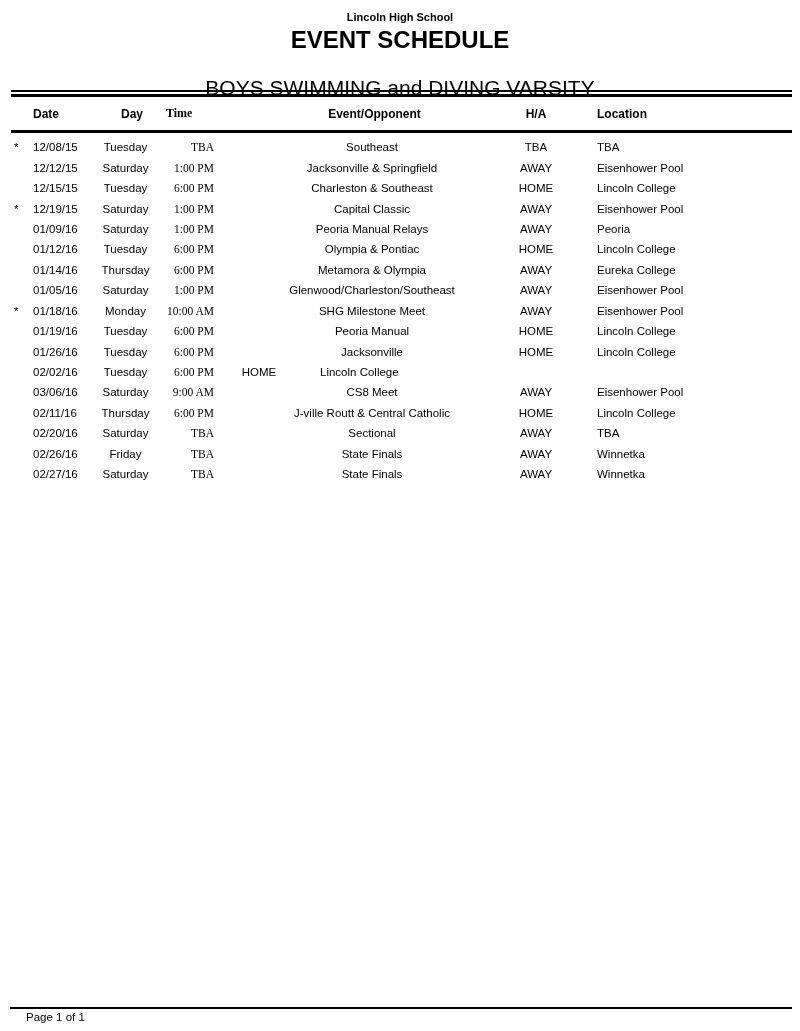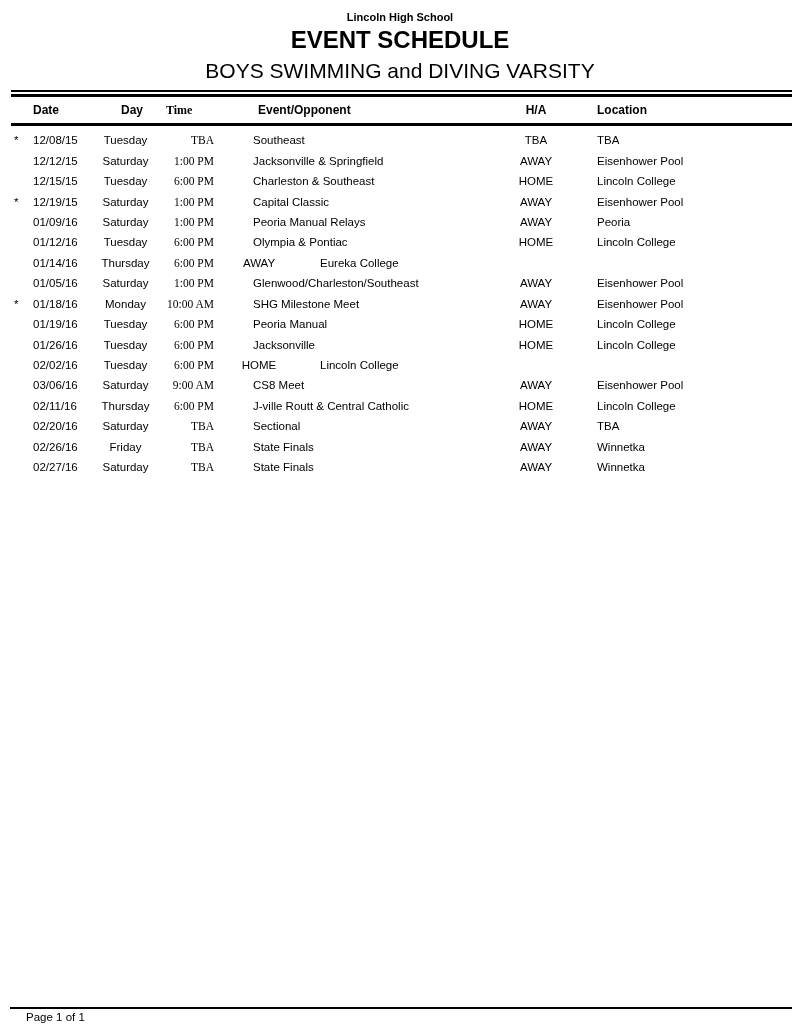--- a/index.html
+++ b/index.html
@@ -11,49 +11,49 @@
     color: #000000;
     overflow: hidden;
   }
   .doc-header {
     position: absolute;
     top: 6px; left: 0; width: 800px;
     text-align: center;
   }
   .school-name   { font-size: 11px; font-weight: bold; line-height: 22px; }
   .event-title   { font-size: 24px; font-weight: bold; line-height: 23px; }
-  .team-subtitle { font-size: 21px; font-weight: normal; line-height: 26px; margin-top: 7px; }
+  .team-subtitle { font-size: 21px; font-weight: normal; line-height: 26px; margin-top: 24px; }
 
   .schedule-table {
     position: absolute;
     top: 90px; left: 11px; width: 781px;
   }
   .rule-thin  { height: 2px; background: #000; }
   .rule-gap   { height: 2px; }
   .rule-thick { height: 3px; background: #000; }
 
   .hdr-row {
-    height: 26px;
+    height: 33px;
     display: flex;
     align-items: center;
     font-size: 12px;
     font-weight: bold;
   }
   .data-rows { padding-top: 4px; }
   .data-row {
     height: 20.45px;
     display: flex;
     align-items: center;
     font-size: 11.5px;
   }
   .c-star { width: 22px;  padding-left: 3px; }
   .c-date { width: 62px; }
   .c-day  { width: 61px; text-align: center; }
   .c-time { width: 58px;  text-align: right; font-family: Liberation Serif, serif; }
-  .c-evt  { width: 277px; padding-left: 39px; white-space: nowrap; overflow: hidden; }
+  .c-evt  { width: 277px; padding-left: 39px; white-space: nowrap; overflow: hidden; text-align: center; }
   .c-ha   { width: 90px;  text-align: center; }
   .c-loc  { width: 211px; padding-left: 16px; white-space: nowrap; overflow: hidden; }
 
   .hdr-row .c-day  { text-align: right; padding-right: 13px; }
   .hdr-row .c-time { text-align: left;  padding-left: 10px; }
   .hdr-row .c-evt  { padding-left: 44px; }
 
   .page-footer-rule {
     position: absolute;
     top: 1007px; left: 10px; width: 782px; height: 2px;
@@ -150,20 +150,21 @@
     <div class="c-evt">Olympia &amp; Pontiac</div>
     <div class="c-ha">HOME</div>
     <div class="c-loc">Lincoln College</div>
   </div>
 
   <div class="data-row">
     <div class="c-star"></div>
     <div class="c-date">01/14/16</div>
     <div class="c-day">Thursday</div>
     <div class="c-time">6:00 PM</div>
+    <div class="c-evt">Metamora &amp; Olympia</div>
     <div class="c-ha">AWAY</div>
     <div class="c-loc">Eureka College</div>
   </div>
 
   <div class="data-row">
     <div class="c-star"></div>
     <div class="c-date">01/05/16</div>
     <div class="c-day">Saturday</div>
     <div class="c-time">1:00 PM</div>
     <div class="c-evt">Glenwood/Charleston/Southeast</div>

